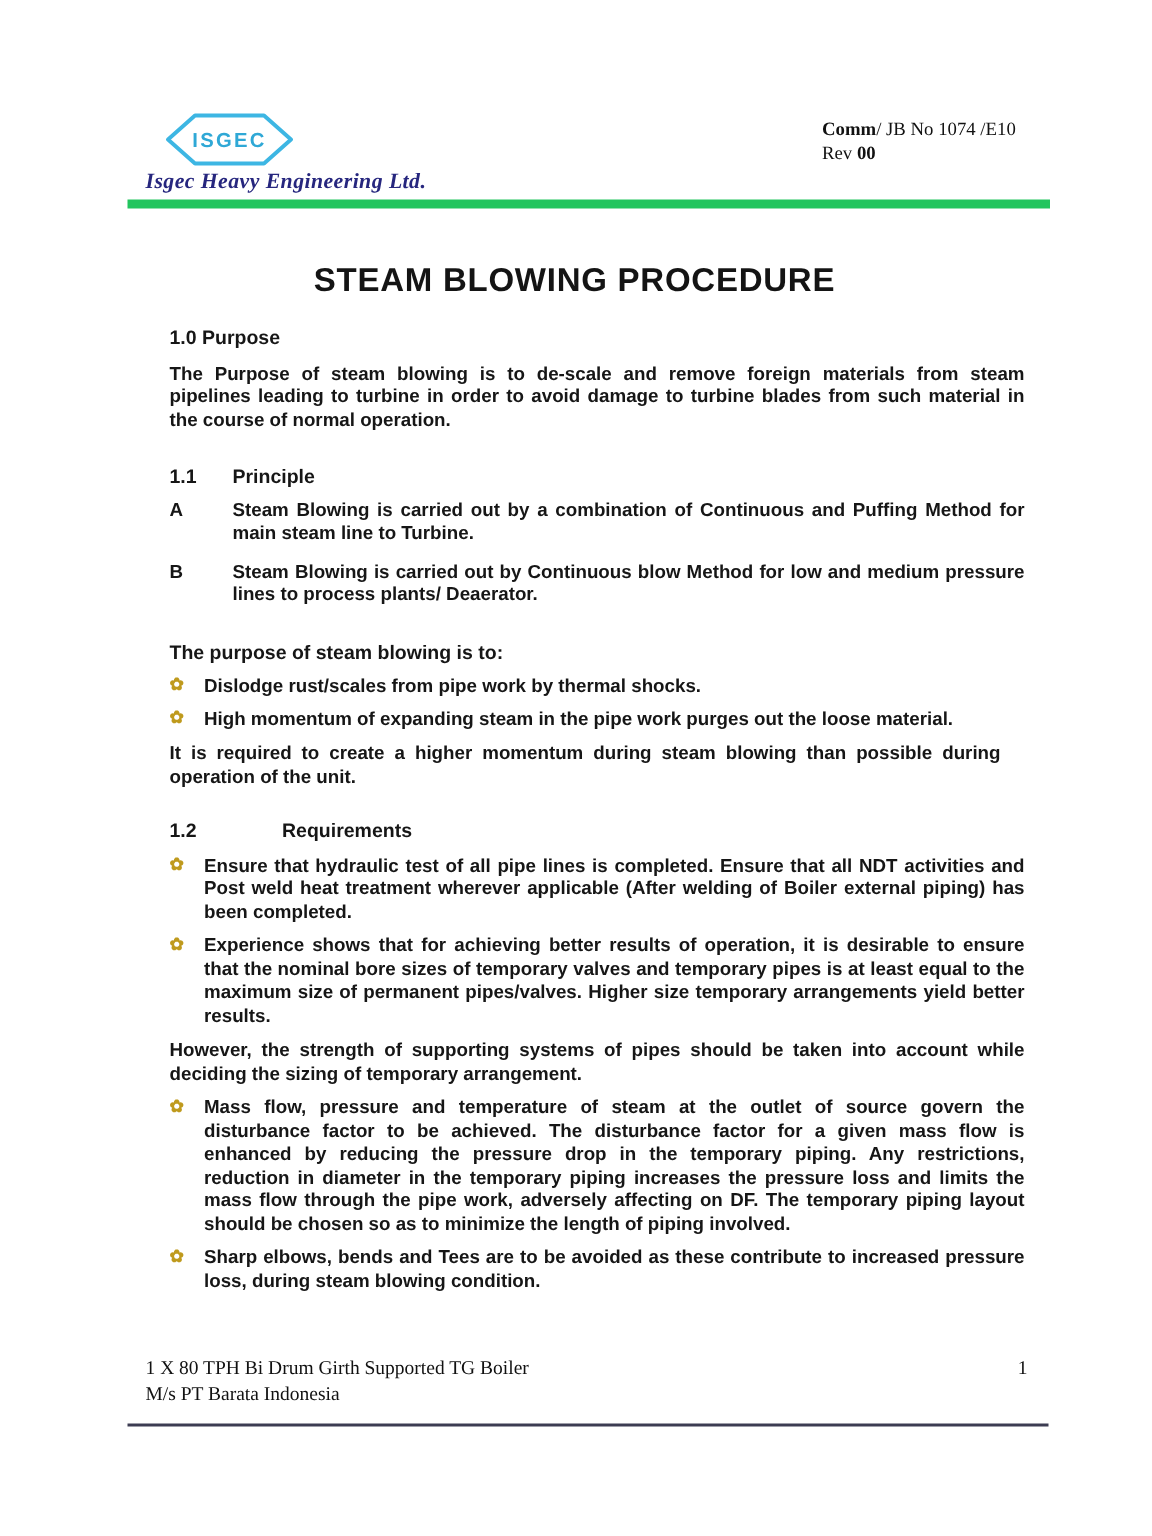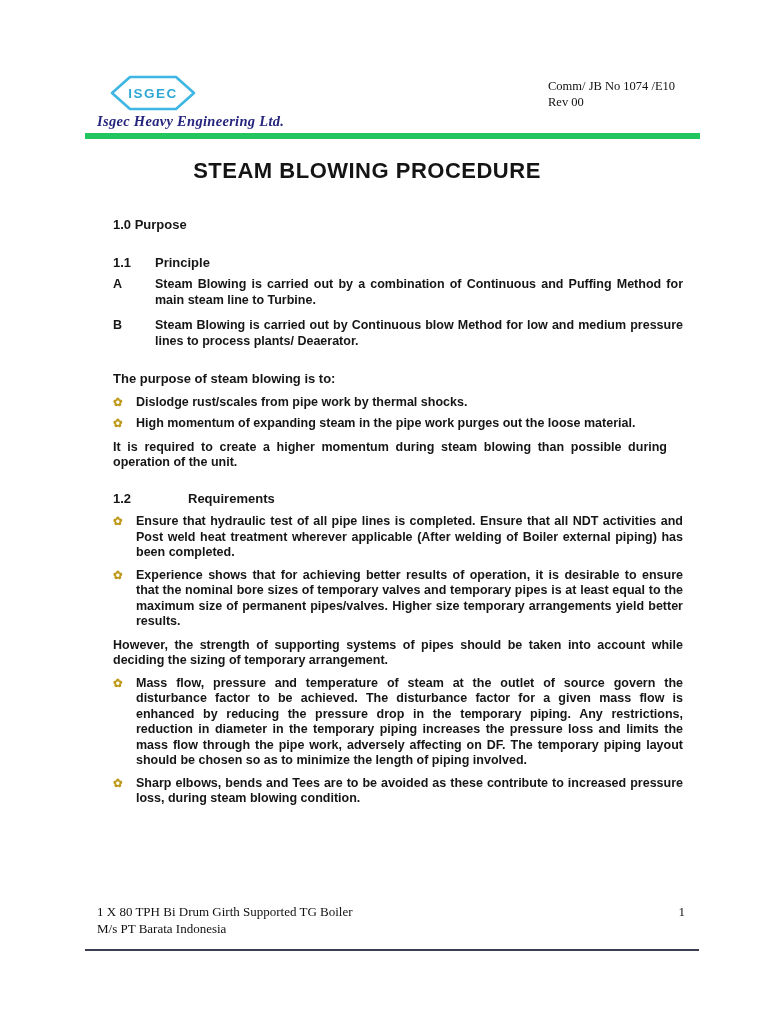--- a/index.html
+++ b/index.html
@@ -11,25 +11,25 @@
   .header{position:absolute;top:74px;left:85px;width:615px;border-bottom:6px solid #22c55e;padding-bottom:3px;}
   .logo-wrap{margin-left:24px;height:38px;}
   .company{
     font-family:"Liberation Serif",serif;font-style:italic;font-weight:700;
     color:#26267e;font-size:14.5px;margin-top:1px;margin-left:12px;letter-spacing:.3px;
   }
   .comm-block{
     position:absolute;top:78px;left:548px;font-family:"Liberation Serif",serif;
     font-size:12.5px;line-height:16px;color:#111;white-space:nowrap;
   }
-  .b{font-weight:400;}
+  .b{font-weight:700;}
   
   .title{
     position:absolute;top:158px;left:0;width:734px;text-align:center;
-    font-size:22px;font-weight:700;letter-spacing:.5px;color:#141414;margin:0;
+    font-size:22px;font-weight:700;letter-spacing:.5px;color:#141414;margin:16px;
   }
   
   .bodycol{position:absolute;top:217px;left:113px;width:570px;font-size:12.5px;font-weight:700;line-height:15.5px;}
   .h{font-size:13px;}
   .just{text-align:justify;}
   .row{display:flex;}
   .w42{flex:0 0 42px;}
   .w27{flex:0 0 27px;}
   .bullet{display:flex;}
   .bullet .ic{flex:0 0 23px;color:#bf9a1d;font-size:11.5px;line-height:15.5px;}
@@ -62,20 +62,21 @@
   <div class="comm-block">
     <div><span class="b">Comm</span><span>/ JB No 1074 /E10</span></div>
     <div><span>Rev</span> <span class="b">00</span></div>
   </div>
 
   <h1 class="title">STEAM BLOWING PROCEDURE</h1>
 
   <div class="bodycol">
 
     <div class="h">1.0 Purpose</div>
+    <p class="just" style="margin:9px 0 0 0;">The Purpose of steam blowing is to de-scale and remove foreign materials from steam pipelines leading to turbine in order to avoid damage to turbine blades from such material in the course of normal operation.</p>
 
     <div class="h row" style="margin-top:22px;">
       <span class="w42">1.1</span>
       <span>Principle</span>
     </div>
 
     <div class="row" style="margin-top:7px;">
       <span class="w42">A</span>
       <div class="just flex1">Steam Blowing is carried out by a combination of Continuous and Puffing Method for main steam line to Turbine.</div>
     </div>

